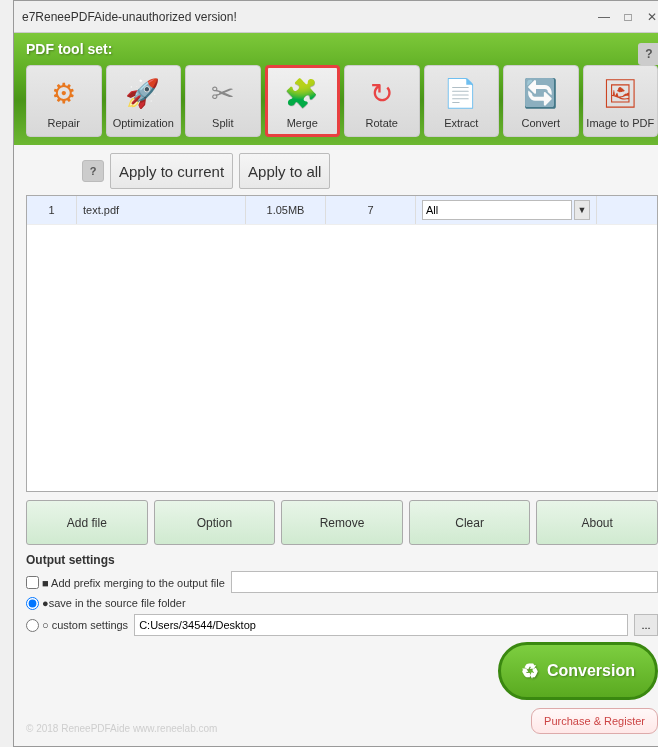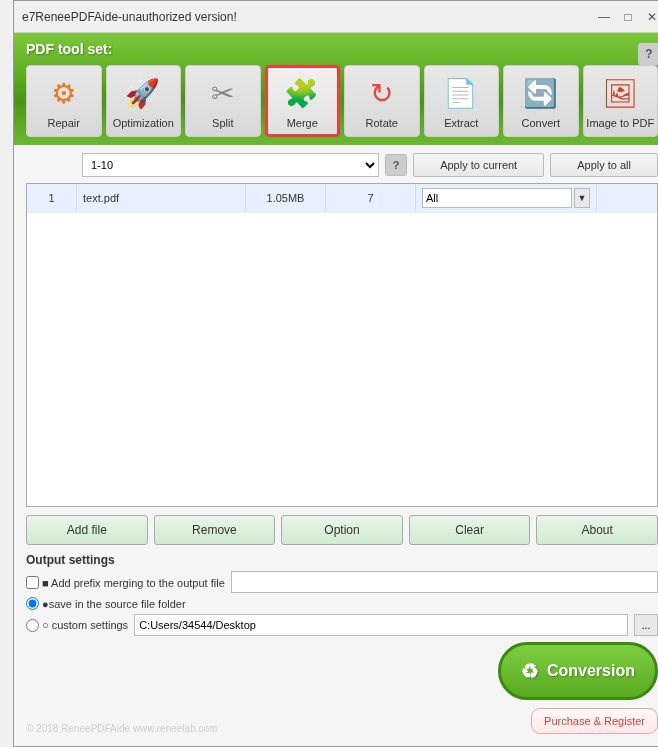--- a/index.html
+++ b/index.html
@@ -170,23 +170,23 @@
       display: flex;
       align-items: center;
       justify-content: center;
       font-size: 11px;
       font-weight: bold;
       color: #555;
       cursor: pointer;
     }
 
     .apply-current-btn, .apply-all-btn {
-      height: 24px;
-      padding: 0 26px;
-      font-size: 11px;
+      height: 36px;
+      padding: 0 8px;
+      font-size: 15px;
       border: 1px solid #bbb;
       background: linear-gradient(180deg, #f5f5f5 0%, #e8e8e8 100%);
       cursor: pointer;
       border-radius: 2px;
       color: #333;
     }
 
     .file-table {
       border: 1px solid #aaa;
       background: white;
@@ -265,21 +265,21 @@
     }
 
     .bottom-buttons {
       display: flex;
       gap: 6px;
       margin-top: 8px;
     }
 
     .action-btn {
       flex: 1;
-      height: 30px;
+      height: 45px;
       border: 1px solid #aaa;
       background: linear-gradient(180deg, #e8f5e8 0%, #d0ead0 100%);
       cursor: pointer;
       font-size: 12px;
       color: #333;
       border-radius: 3px;
     }
 
     .output-settings {
       margin-top: 8px;
@@ -305,21 +305,20 @@
       border: 1px solid #bbb;
       font-size: 11px;
       padding: 0 4px;
       background: white;
     }
 
     .radio-label {
       font-size: 11px;
       color: #333;
       display: flex;
-      align-items: center;
       gap: 3px;
     }
 
     .checkbox-label {
       font-size: 11px;
       color: #333;
       display: flex;
       align-items: flex-end;
       gap: 3px;
     }
@@ -444,23 +443,20 @@
 
       </div>
     </div>
     <div class="help-badge" style="position:absolute;right:10px;top:10px;">?</div>
   </div>
 
   <div class="main-content">
 
     <div class="top-row">
       <span class="page-label"></span>
-      <select class="page-select">
-        <option>1-10</option>
-      </select>
       <div class="help-small">?</div>
       <button class="apply-current-btn">Apply to current</button>
       <button class="apply-all-btn">Apply to all</button>
     </div>
 
     <div class="file-table">
       <div class="table-body">
         <div class="table-row">
           <div class="td center">1</div>
           <div class="td">text.pdf</div>
@@ -470,22 +466,22 @@
             <input type="text" class="select-page-input" value="All" style="">
             <div class="select-page-dropdown">▼</div>
           </div>
           <div class="td"></div>
         </div>
       </div>
     </div>
 
     <div class="bottom-buttons">
       <button class="action-btn">Add file</button>
+      <button class="action-btn">Option</button>
       <button class="action-btn">Remove</button>
-      <button class="action-btn">Option</button>
       <button class="action-btn">Clear</button>
       <button class="action-btn">About</button>
     </div>
 
     <div class="output-settings lower-area">
       <div class="settings-title">Output settings</div>
 
       <div class="settings-row">
         <label class="checkbox-label">
           <input type="checkbox" style="">

